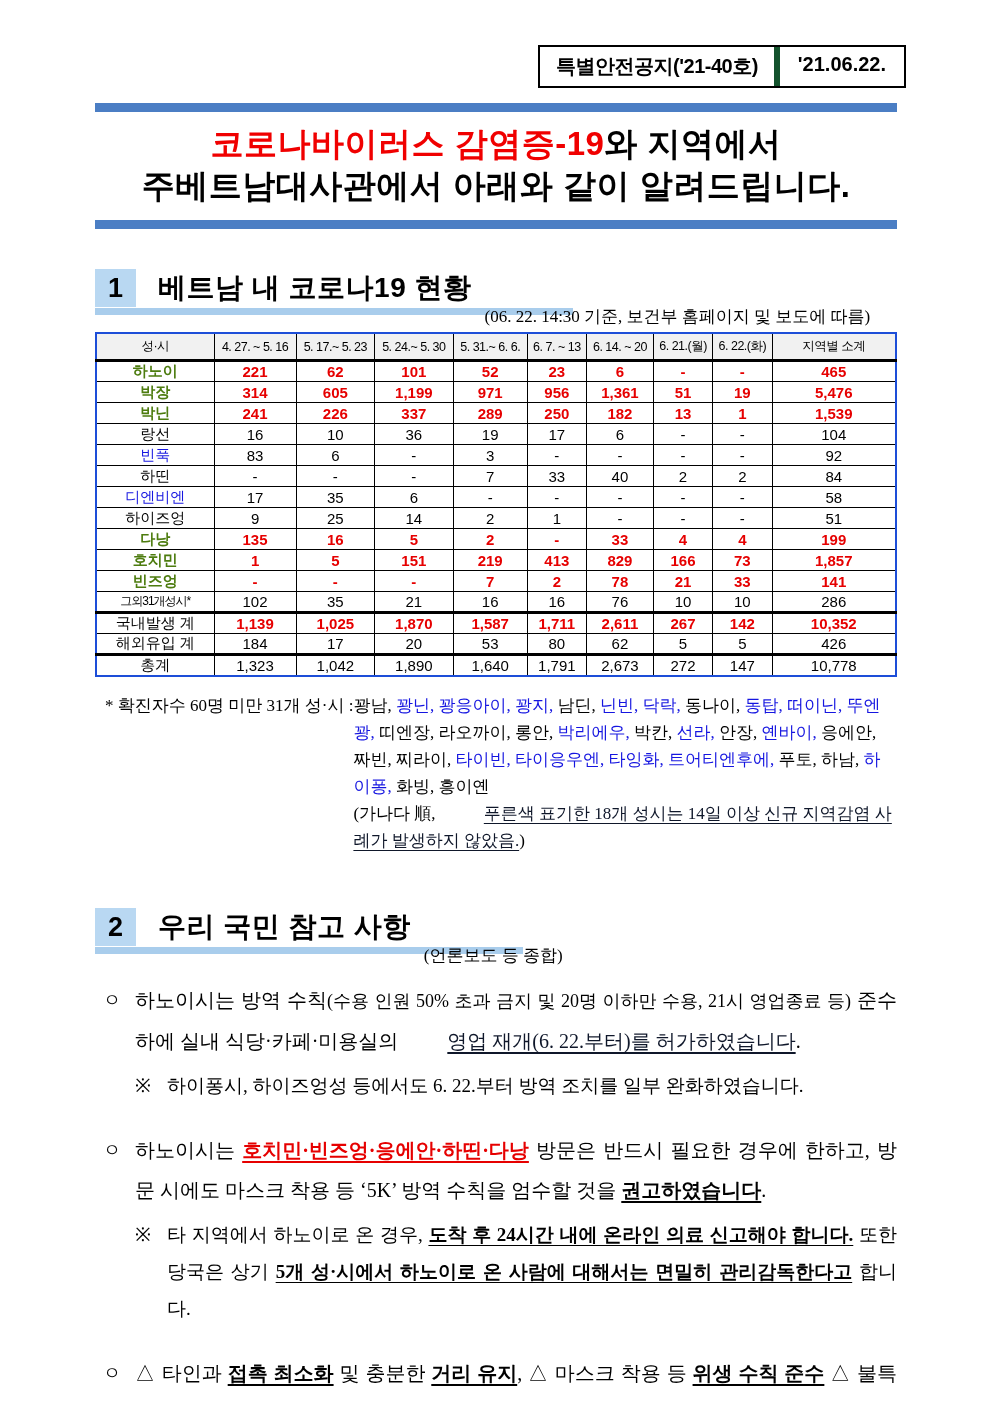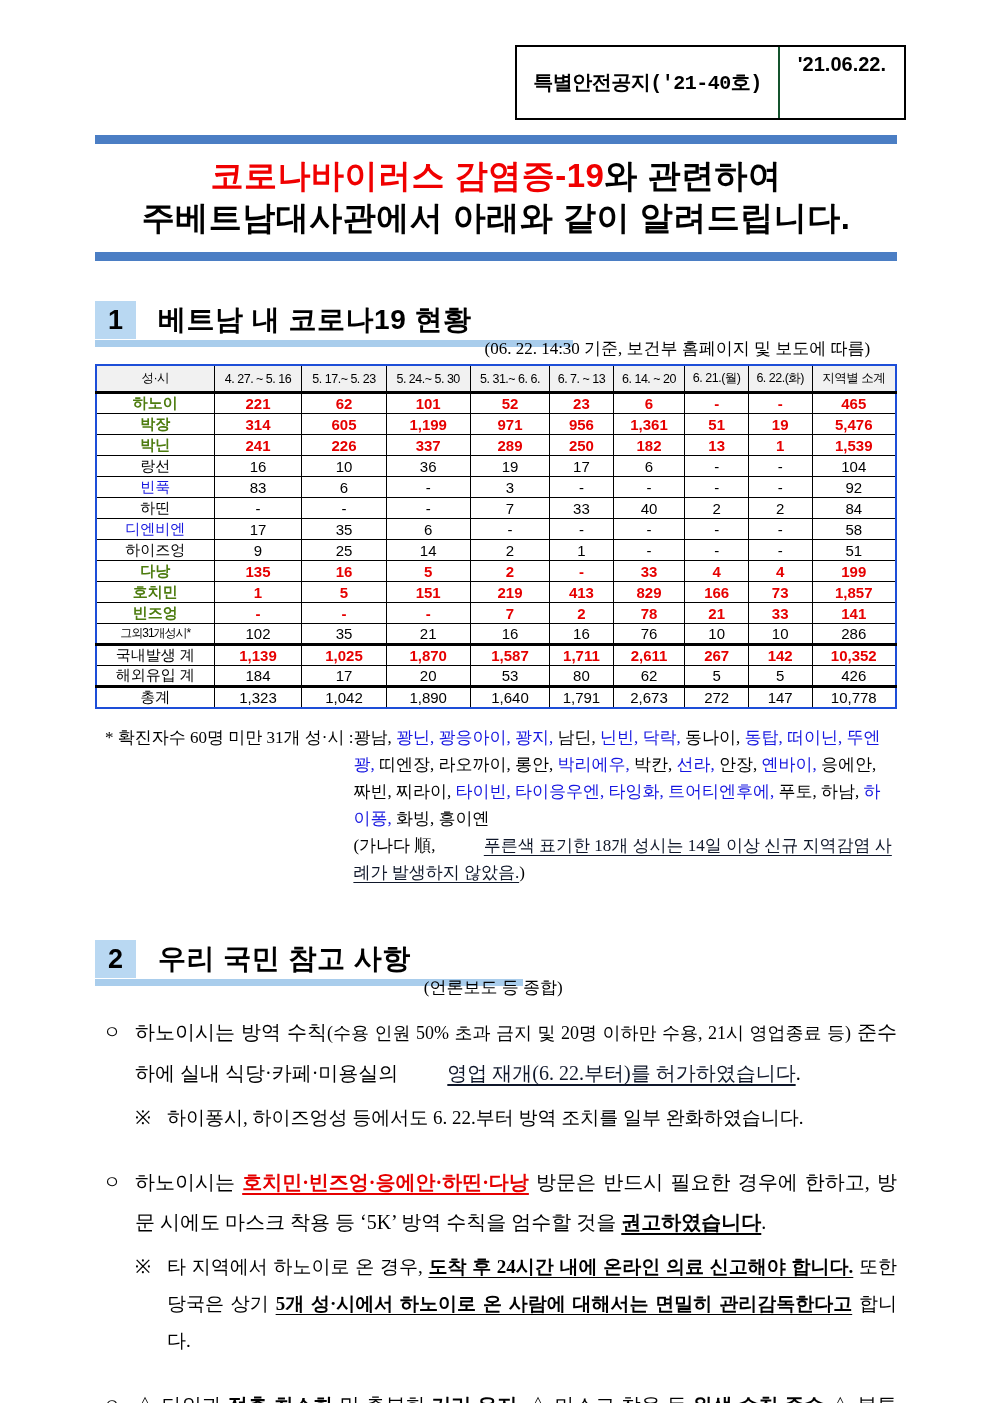--- a/index.html
+++ b/index.html
@@ -3,21 +3,21 @@
 <meta charset="utf-8">
 <style>
   * { box-sizing: border-box; }
   body { margin:0; background:#888; }
   .page { position:relative; width:992px; height:1403px; margin:0 auto; background:#fff;
           font-family:"Liberation Sans", sans-serif; color:#000; overflow:hidden; }
 
   
   .top-badge { display:flex; justify-content:flex-end; padding:45px 86px 0 0; }
   .badge-box { display:flex; border:2px solid #000; font-weight:bold; font-size:20px; }
-  .badge-label { padding:22px 16px; border-right:2px solid #14532d; letter-spacing:-0.5px;font-family:Liberation Mono, monospace; }
+  .badge-label { padding:6px 16px; border-right:6px solid #14532d; letter-spacing:-0.5px; }
   .badge-date { padding:6px 18px; }
 
   
   .title-block { margin:15px 95px 0; }
   .blue-bar { height:9px; background:#4b7ec4; }
   .doc-title { text-align:center; font-weight:bold; font-size:33px; line-height:42px; padding:11px 0 13px; letter-spacing:0.5px; }
   .red-text { color:#f00000; }
 
   
   .sec { margin:0 95px; }
@@ -32,21 +32,21 @@
   .sec1 .sec-bar { width:478px; }
   .sec2 .sec-bar { width:428px; }
 
   
   .tablewrap { margin:17px 95px 0; }
   table { width:100%; border-collapse:collapse; border:2px solid #1d4ed8; }
   th { border:1px solid #000; border-bottom:3px solid #000; background:#f1f1f1; font-weight:normal;
        font-size:12.5px; padding:4px 0; letter-spacing:-0.5px; }
   td { border:1px solid #000; text-align:center; font-size:15px; height:21px; padding:0 2px; }
   td:first-child { width:118px; }
-  td:last-child { width:84px; }
+  td:last-child { width:124px; }
   tr.sep td { border-top:3px solid #000; }
   .lab-red  { color:#4d7c0f; font-weight:bold; }
   .lab-blue { color:#1515e0; }
   .lab-black{ color:#000; }
   .lab-sm   { font-size:12px; letter-spacing:-1px;text-align:center; }
   .val-red  { color:#e60000; font-weight:bold; }
   .val-black{ color:#000; }
 
   
   .footnote { margin:15px 95px 0; padding-left:10px; display:flex;
@@ -79,21 +79,21 @@
   <div class="top-badge">
     <div class="badge-box">
       <span class="badge-label">특별안전공지('21-40호)</span>
       <span class="badge-date">'21.06.22.</span>
     </div>
   </div>
 
   <div class="title-block">
     <div class="blue-bar"></div>
     <div class="doc-title">
-      <div><span class="red-text">코로나바이러스 감염증-19</span><span>와 관련하여</span></div>
+      <div><span class="red-text">코로나바이러스 감염증-19</span><span>와 지역에서</span></div>
       <div>주베트남대사관에서 아래와 같이 알려드립니다.</div>
     </div>
     <div class="blue-bar"></div>
   </div>
 
   <div class="sec sec1">
     <div class="sec-row">
       <div class="sec-num">1</div>
       <div class="sec-title">베트남 내 코로나19 현황</div>
       <div class="sec-sub">(06. 22. 14:30 기준, 보건부 홈페이지 및 보도에 따름)</div>

